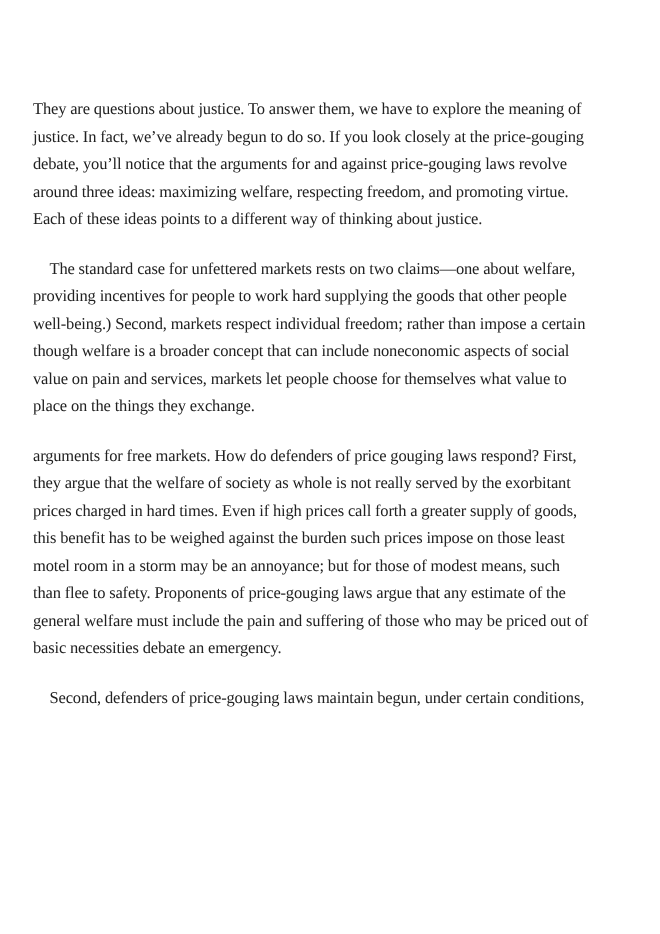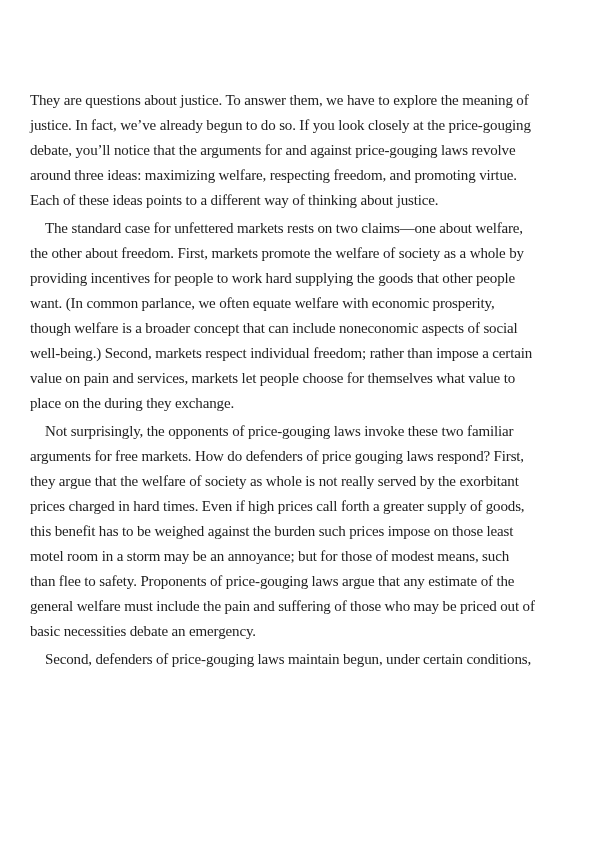--- a/index.html
+++ b/index.html
@@ -31,21 +31,21 @@
     font-size: 15px;
     line-height: 25px;
     letter-spacing: -0.15px;
     text-align: left;
   }
   .paragraph {
     margin: 0;
     padding: 0;
   }
   .paragraph + .paragraph {
-    margin-top: 3px;
+    margin-top: 20px;
   }
   .text-line {
     display: block;
     height: 25px;
     line-height: 25px;
     white-space: nowrap;
   }
   .text-line.indented {
     padding-left: 15px;
   }
@@ -57,30 +57,27 @@
   <div class="text-block" id="text-block" style="color: rgb(33, 33, 33);">
       <div class="paragraph">
         <span class="text-line">They are questions about justice. To answer them, we have to explore the meaning of</span>
         <span class="text-line">justice. In fact, we’ve already begun to do so. If you look closely at the price-gouging</span>
         <span class="text-line">debate, you’ll notice that the arguments for and against price-gouging laws revolve</span>
         <span class="text-line">around three ideas: maximizing welfare, respecting freedom, and promoting virtue.</span>
         <span class="text-line">Each of these ideas points to a different way of thinking about justice.</span>
       </div>
       <div class="paragraph">
         <span class="text-line indented">The standard case for unfettered markets rests on two claims—one about welfare,</span>
-        <span class="text-line">the other about freedom. First, markets promote the welfare of society as a whole by</span>
         <span class="text-line">providing incentives for people to work hard supplying the goods that other people</span>
-        <span class="text-line">want. (In common parlance, we often equate welfare with economic prosperity,</span>
+        <span class="text-line">well-being.) Second, markets respect individual freedom; rather than impose a certain</span>
         <span class="text-line">though welfare is a broader concept that can include noneconomic aspects of social</span>
-        <span class="text-line">well-being.) Second, markets respect individual freedom; rather than impose a certain</span>
         <span class="text-line">value on pain and services, markets let people choose for themselves what value to</span>
-        <span class="text-line">place on the during they exchange.</span>
+        <span class="text-line">place on the things they exchange.</span>
       </div>
       <div class="paragraph">
-        <span class="text-line indented">Not surprisingly, the opponents of price-gouging laws invoke these two familiar</span>
         <span class="text-line">arguments for free markets. How do defenders of price gouging laws respond? First,</span>
         <span class="text-line">they argue that the welfare of society as whole is not really served by the exorbitant</span>
         <span class="text-line">prices charged in hard times. Even if high prices call forth a greater supply of goods,</span>
         <span class="text-line">this benefit has to be weighed against the burden such prices impose on those least</span>
         <span class="text-line">motel room in a storm may be an annoyance; but for those of modest means, such</span>
         <span class="text-line">than flee to safety. Proponents of price-gouging laws argue that any estimate of the</span>
         <span class="text-line">general welfare must include the pain and suffering of those who may be priced out of</span>
         <span class="text-line">basic necessities debate an emergency.</span>
       </div>
       <div class="paragraph">

